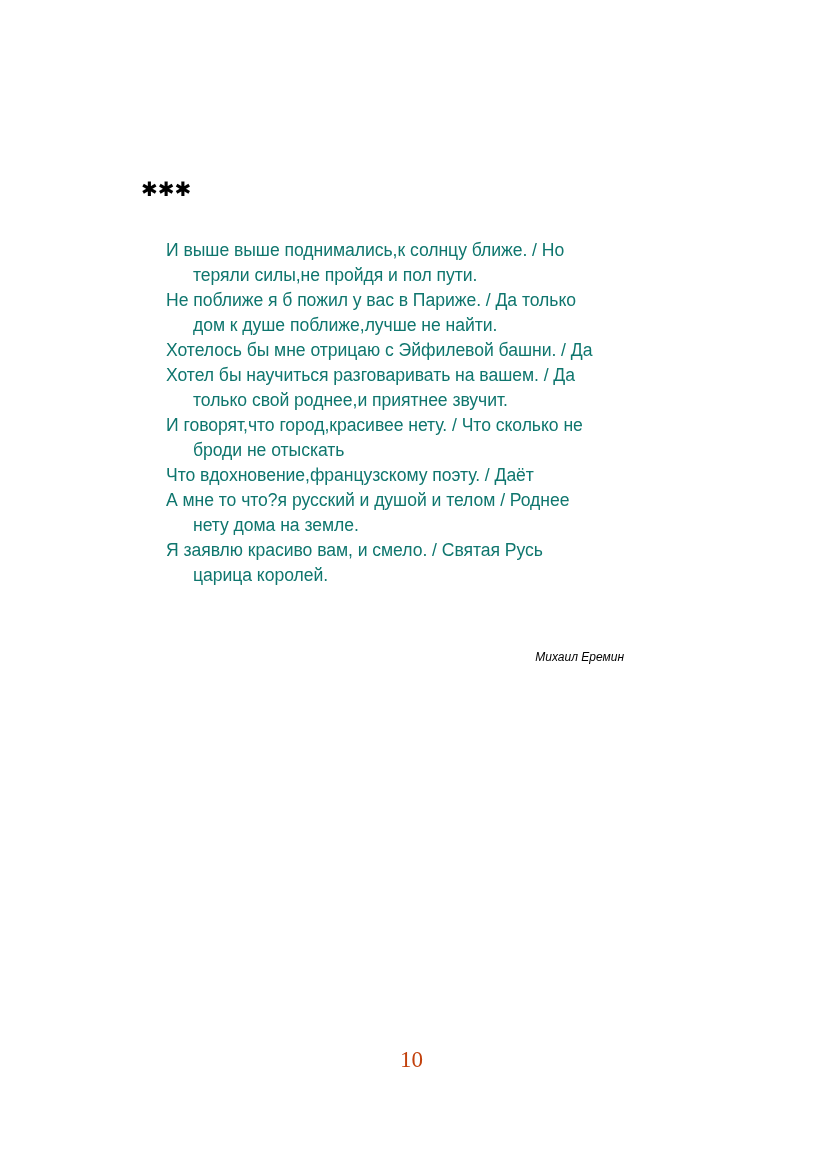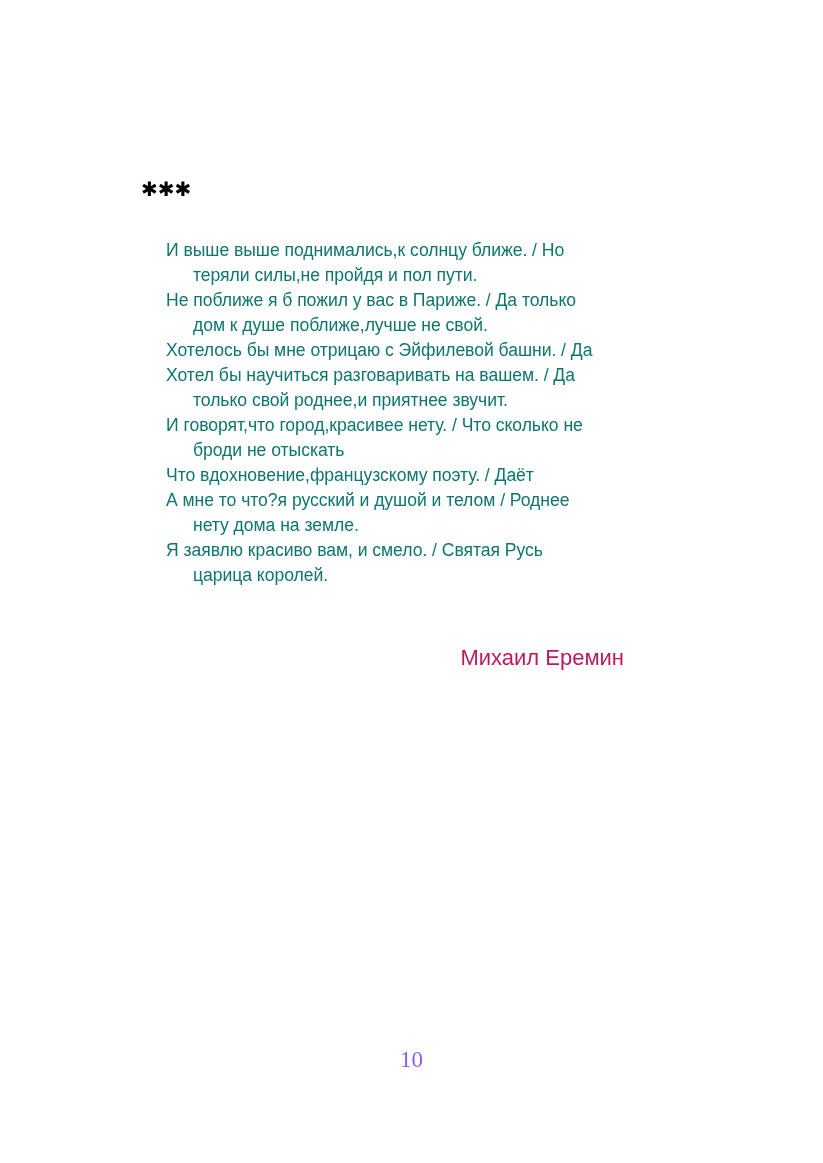--- a/index.html
+++ b/index.html
@@ -55,51 +55,52 @@
   }
 
   
   .signature {
     position: absolute;
     left: 166px;
     top: 645px;
     width: 458px;
     text-align: right;
     font-family: "Liberation Sans", "DejaVu Sans", sans-serif;
-    font-size: 22px;
+    font-style: italic;
+    font-size: 12px;
     line-height: 25px;
-    color: #be185d;
+    color: #000000;
     white-space: pre;
   }
 
   
   .page-number {
     position: absolute;
     left: 0;
     top: 1046px;
     width: 823px;
     text-align: center;
     font-family: "Liberation Serif", "DejaVu Serif", serif;
     font-size: 23px;
     line-height: 28px;
-    color: #8b5cf6;
+    color: #c2410c;
   }
 </style>
 </head>
 <body>
 
 <div class="page">
 
   <div class="separator">✱✱✱</div>
 
   <div class="poem">
       <div class="poem-line">И выше выше поднимались,к солнцу ближе. / Но</div>
       <div class="poem-line indent">теряли силы,не пройдя и пол пути.</div>
       <div class="poem-line">Не поближе я б пожил у вас в Париже. / Да только</div>
-      <div class="poem-line indent">дом к душе поближе,лучше не свой.</div>
+      <div class="poem-line indent">дом к душе поближе,лучше не найти.</div>
       <div class="poem-line">Хотелось бы мне отрицаю с Эйфилевой башни. / Да</div>
       <div class="poem-line">Хотел бы научиться разговаривать на вашем. / Да</div>
       <div class="poem-line indent">только свой роднее,и приятнее звучит.</div>
       <div class="poem-line">И говорят,что город,красивее нету. / Что сколько не</div>
       <div class="poem-line indent">броди не отыскать</div>
       <div class="poem-line">Что вдохновение,французскому поэту. / Даёт</div>
       <div class="poem-line">А мне то что?я русский и душой и телом / Роднее</div>
       <div class="poem-line indent">нету дома на земле.</div>
       <div class="poem-line">Я заявлю красиво вам, и смело. / Святая Русь</div>
       <div class="poem-line indent">царица королей.</div>

